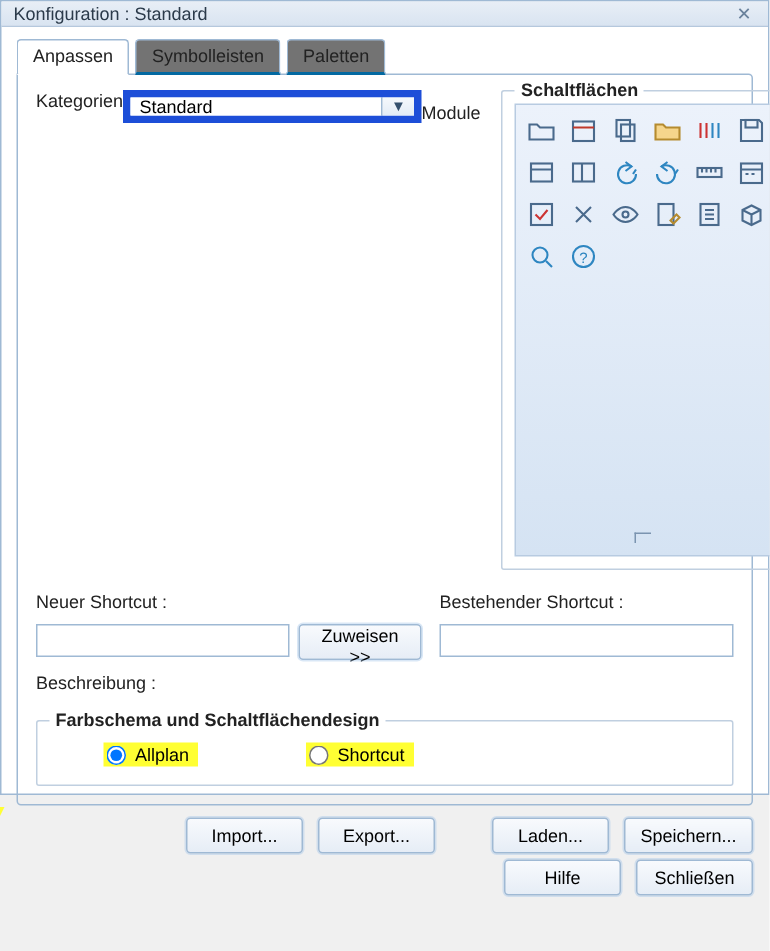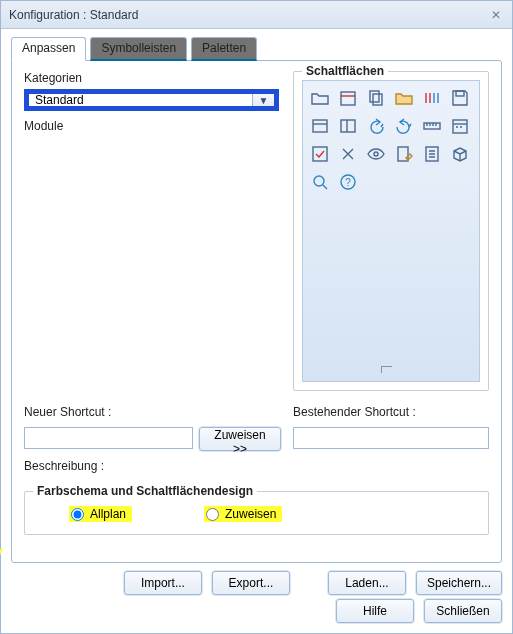--- a/index.html
+++ b/index.html
@@ -7,21 +7,21 @@
     margin: 0;
     font-family: "Segoe UI", Tahoma, sans-serif;
     font-size: 12px;
     background: #f0f0f0;
     width: 513px;
     height: 634px;
     overflow: hidden;
   }
   .window {
     width: 513px;
-    height: 634px;
+    height: 530px;
     background: #ffffff;
     border: 1px solid #9fb9d4;
     display: flex;
     flex-direction: column;
   }
   .titlebar {
     height: 28px;
     background: linear-gradient(#e8eef6, #d9e4f1);
     border-bottom: 1px solid #b5c8dd;
     display: flex;
@@ -67,21 +67,21 @@
     border: 1px solid #9fb9d4;
     border-radius: 0 3px 3px 3px;
     flex: 1;
     padding: 10px 12px 12px 12px;
     display: flex;
     flex-direction: column;
     gap: 8px;
     position: relative;
   }
   .row { display: flex; gap: 14px; }
-  .col { display: flex; flex-direction: column; flex: 1; }
+  .col { display: flex; flex-direction: row; flex: 1; }
   .lbl { color: #222; margin-bottom: 4px; }
   .combo {
     display: flex;
     border: 5px solid #1d4ed8;
     height: 22px;
     background: #fff;
   }
   .combo input {
     flex: 1; border: none; padding: 0 6px; font: inherit; outline: none;
   }
@@ -397,21 +397,21 @@
 
       <div class="fieldset" style="margin-top:6px;">
         <span class="legend">Farbschema und Schaltflächendesign</span>
         <div class="radio-row">
           <label class="radio hl">
             <input type="radio" checked="" style="">
             <span>Allplan</span>
           </label>
           <label class="radio hl">
             <input type="radio" style="">
-            <span>Zuweisen</span>
+            <span>Shortcut</span>
           </label>
         </div>
       </div>
     </div>
 
     <div class="btnrow">
       <button class="btn">Import...</button>
       <button class="btn">Export...</button>
       <span style="width:18px"></span>
       <button class="btn">Laden...</button>

